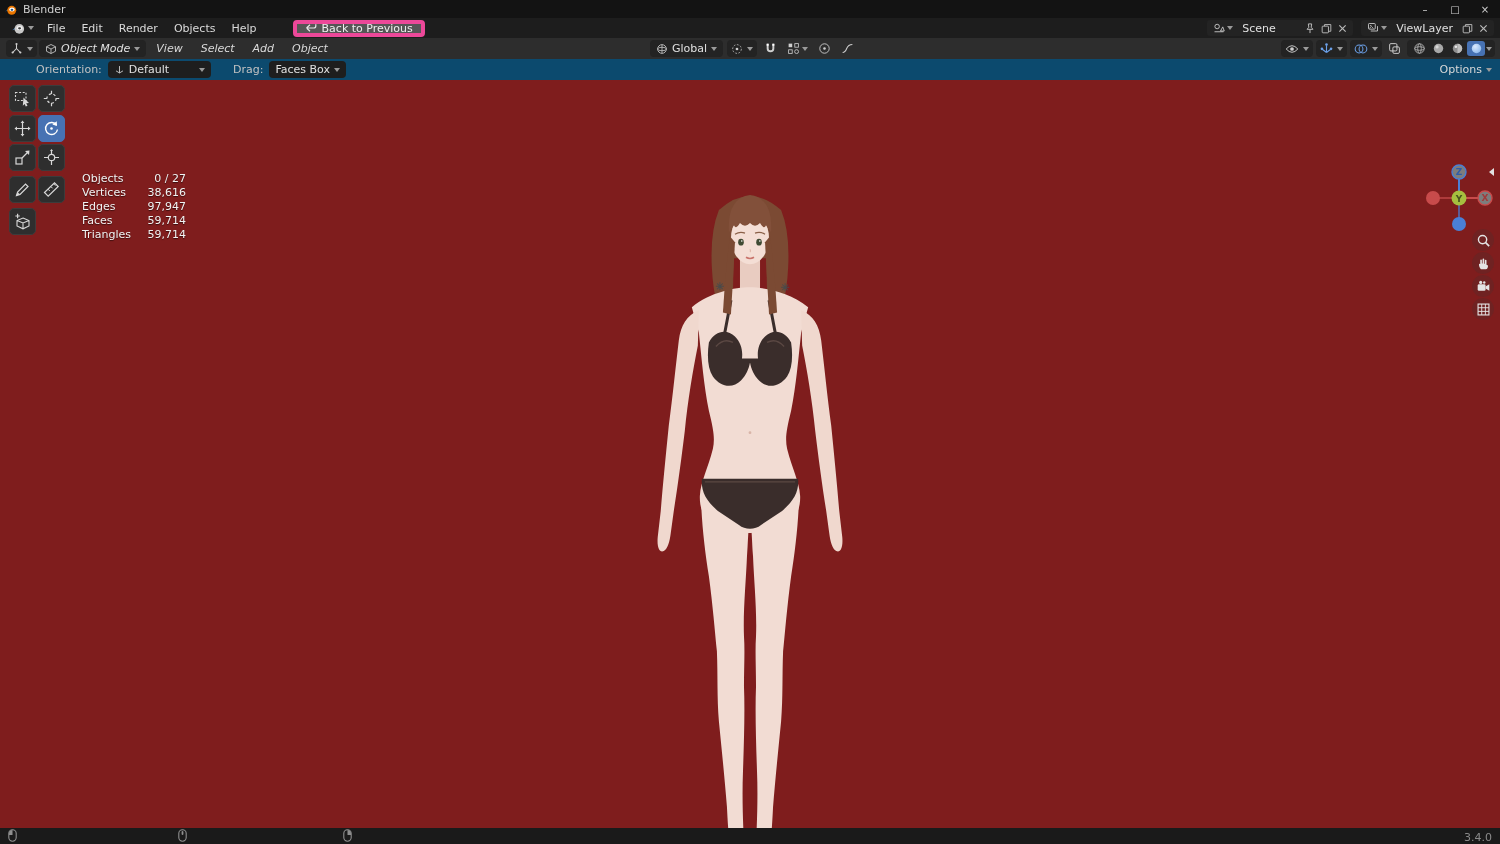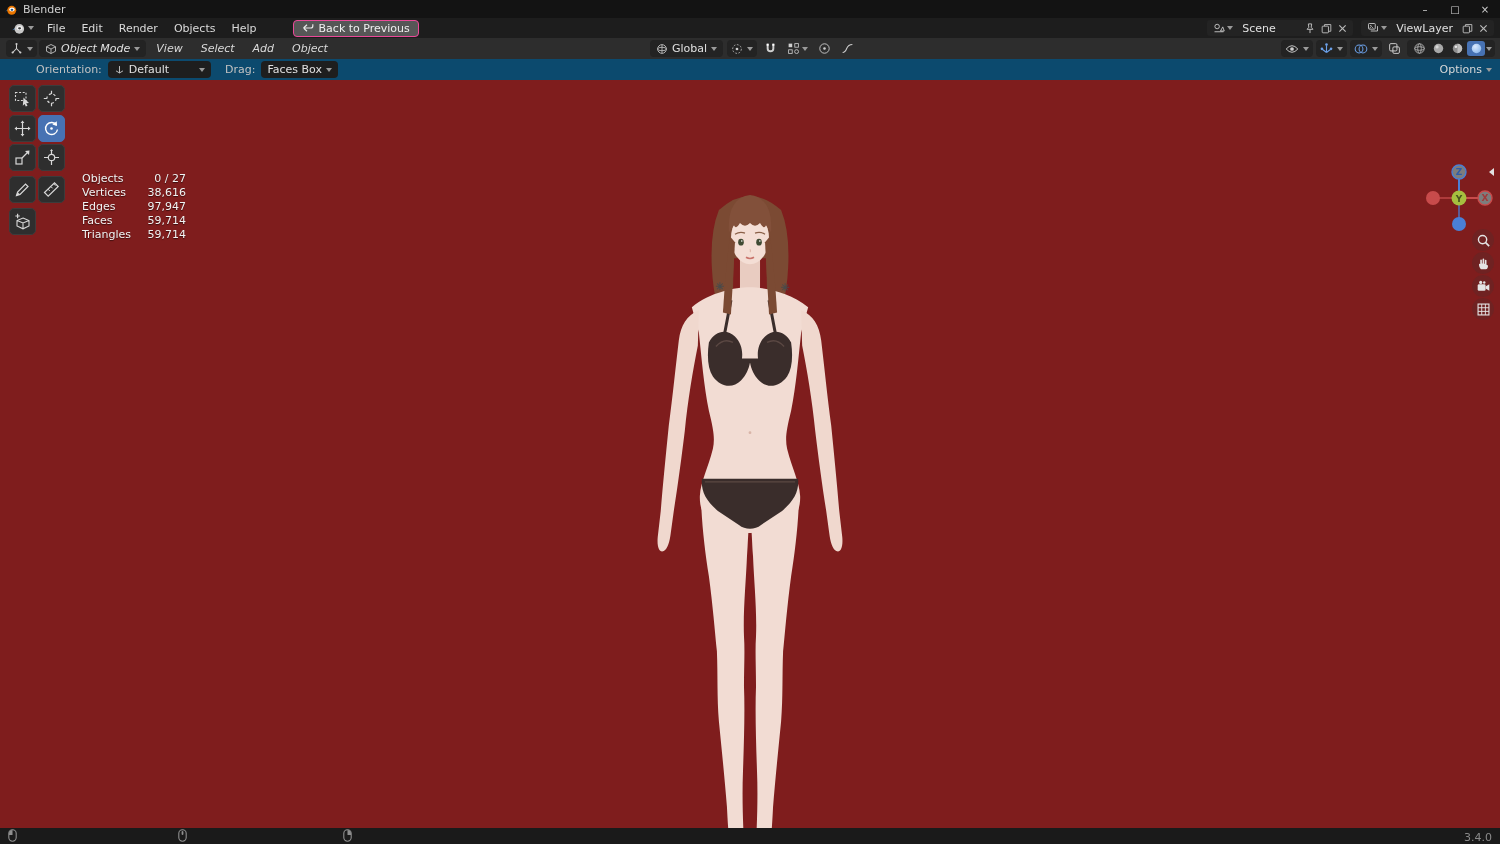--- a/index.html
+++ b/index.html
@@ -19,21 +19,21 @@
   .win-btn { width:30px; height:18px; display:flex; align-items:center; justify-content:center;
     color:#d0d0d0; font-size:10px; cursor:default; }
 
   
   .menubar { position:absolute; top:18px; left:0; right:0; height:20px; background:#1d1d1d;
     display:flex; align-items:center; padding:0 6px; }
   .menu-item { padding:0 8px; height:18px; display:flex; align-items:center; color:#dadada; border-radius:3px; }
   .appmenu { display:flex; align-items:center; gap:3px; padding:0 5px; }
   .chev { width:0; height:0; border-left:3px solid transparent; border-right:3px solid transparent;
     border-top:4px solid #9a9a9a; display:inline-block; }
-  .back-btn { margin-left:28px; height:17px; background:#565656; border:1px solid #ec4899; border-radius:4px;
+  .back-btn { margin-left:28px; height:17px; background:#565656; border:4px solid #ec4899; border-radius:4px;
     display:flex; align-items:center; gap:5px; padding:0 8px; color:#efefef; }
   .menubar-right { margin-left:auto; display:flex; align-items:center; gap:8px; }
   .id-selector { height:16px; background:#232323; border-radius:3px; display:flex; align-items:center; padding:0 3px; }
   .idsel-btn { display:flex; align-items:center; gap:2px; padding:0 3px; height:16px; }
   .idsel-name { padding:0 6px; color:#e0e0e0; min-width:58px; }
   .id-selector.scene .idsel-name { min-width:66px; }
 
   
   .vp-header { position:absolute; top:38px; left:0; right:0; height:21px; background:#2d2d2d; }
   .hdr-left { position:absolute; left:6px; top:0; height:21px; display:flex; align-items:center; gap:2px;font-style:italic; }
@@ -317,21 +317,21 @@
 
 <div class="tool-settings">
   <span class="ts-label" style="margin-left:36px">Orientation:</span>
   <span class="dropdown" style="background:#1e1e1e">
     <svg width="11" height="11" viewBox="0 0 16 16">
       <path d="M8 13 V3 M8 13 L3 10 M8 13 L13 10" stroke="#cfcfcf" stroke-width="1.3" fill="none"></path>
     </svg>
     <span>Default</span>
     <span class="chev" style="margin-left:26px"></span>
   </span>
-  <span class="ts-label" style="margin-left:14px">Drag:</span>
+  <span class="ts-label" style="margin-left:22px">Drag:</span>
   <span class="dropdown" style="background:#1e1e1e">
     <span>Faces Box</span>
     <span class="chev"></span>
   </span>
   <span class="options-dd">
     <span>Options</span>
     <span class="chev"></span>
   </span>
 </div>
 

